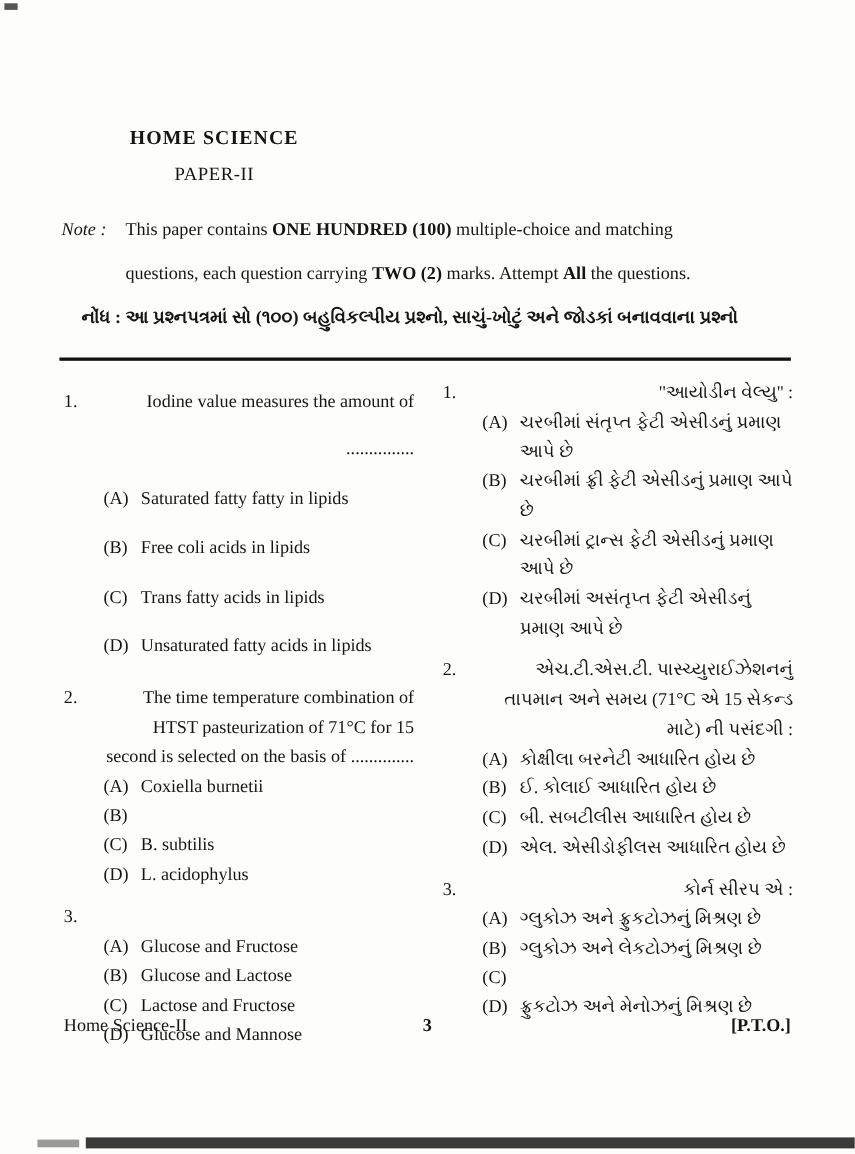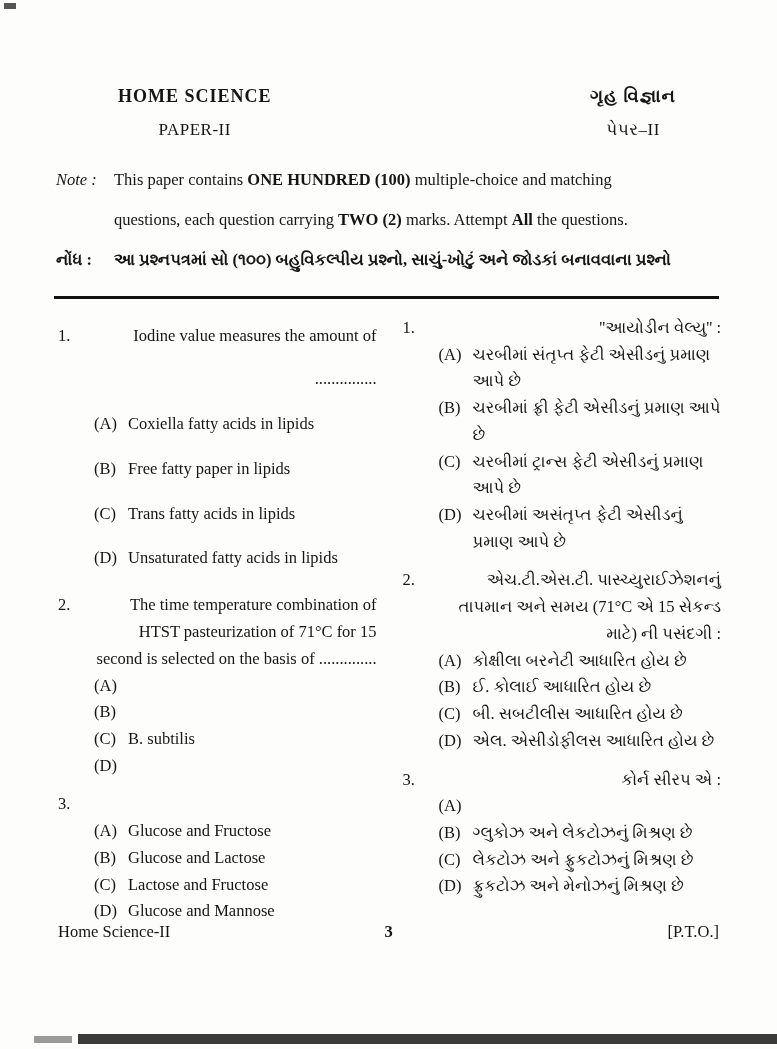--- a/index.html
+++ b/index.html
@@ -10,33 +10,34 @@
     color:#151515;
     position:relative;
     overflow:hidden;
   }
   .page { position:absolute; inset:0; }
 
   
   .header {
     display:flex;
     justify-content:space-between;
-    padding:86px 101px 0 118px;
+    padding:86px 78px 0 118px;
+    margin-top:29px;
   }
   .header .block { text-align:center; }
   .title-line1 { font-weight:bold; font-size:18px; letter-spacing:1px; }
   .title-line2 { font-weight:normal; font-size:17px; margin-top:13px; letter-spacing:0.5px; }
   .gu { font-family:"Liberation Serif","DejaVu Sans",serif; }
 
   
   .notes { margin-top:20px; padding:0 56px; }
   .note { position:relative; padding-left:58px; font-size:16.5px; }
   .note-label { position:absolute; left:0; top:0; line-height:40px; white-space:nowrap; }
   .note-label.en { font-style:italic; }
-  .note-label.gu { font-weight:bold; }
+  .note-label.gu { font-weight:bold;margin-left:18px; }
   .note-line { line-height:40px; }
   .note.gu-note { font-weight:bold; }
   .b { font-weight:bold; }
 
   
   .divider {
     margin:16px 58px 0 54px;
     border-top:3px solid #111;
   }
 
@@ -58,21 +59,21 @@
   .question.spaced .opt { margin-top:2px; }
 
   
   .footer {
     position:absolute;
     top:922px; left:58px; right:58px;
     font-size:16.5px;
   }
   .footer-left  { position:absolute; left:0; top:0; }
   .footer-page  { position:absolute; left:0; right:0; text-align:center; top:0; font-weight:bold; }
-  .footer-right { position:absolute; right:0; top:0; font-weight:normal; }
+  .footer-right { position:absolute; right:0; top:0; font-weight:bold; }
 
   
   .scan-bar-main {
     position:absolute; left:78px; right:0; top:1034px; height:10px;
     background:#3a3a3a;
   }
   .scan-bar-small {
     position:absolute; left:34px; width:38px; top:1036px; height:7px;
     background:#9a9a9a;
   }
@@ -83,24 +84,20 @@
 </style>
 </head>
 <body>
 
 <div class="page">
 
   <div class="header">
     <div class="block">
       <div class="title-line1">HOME  SCIENCE</div>
       <div class="title-line2">PAPER-II</div>
-    </div>
-    <div class="block gu">
-      <div class="title-line1">ગૃહ વિજ્ઞાન</div>
-      <div class="title-line2">પેપર–II</div>
     </div>
   </div>
 
   <div class="notes">
     <div class="note">
       <span class="note-label en">Note :</span>
       <div>
           <div class="note-line"><span>This paper contains </span><span class="b">ONE HUNDRED (100)</span><span> multiple-choice and matching</span></div>
           <div class="note-line"><span>questions, each question carrying </span><span class="b">TWO (2)</span><span> marks. Attempt </span><span class="b">All</span><span> the questions.</span></div>
         </div>
@@ -117,52 +114,54 @@
 
   <div class="questions">
     <div class="q-col" id="questions-left">
         <div class="question spaced">
           <div class="q-head">
             <span class="q-num">1.</span>
             <span class="q-text">Iodine value measures the amount of ...............</span>
           </div>
           <div class="opt">
             <span class="opt-label">(A)</span>
-            <span class="opt-text">Coxiella fatty acids in lipids</span>
-          </div>
-          <div class="opt">
-            <span class="opt-label">(B)</span>
-            <span class="opt-text">Free fatty paper in lipids</span>
+            <span class="opt-text">Saturated fatty fatty in lipids</span>
+          </div>
+          <div class="opt">
+            <span class="opt-label">(B)</span>
+            <span class="opt-text">Free coli acids in lipids</span>
           </div>
           <div class="opt">
             <span class="opt-label">(C)</span>
             <span class="opt-text">Trans fatty acids in lipids</span>
           </div>
           <div class="opt">
             <span class="opt-label">(D)</span>
             <span class="opt-text">Unsaturated fatty acids in lipids</span>
           </div>
         </div>
         <div class="question">
           <div class="q-head">
             <span class="q-num">2.</span>
             <span class="q-text">The time temperature combination of HTST pasteurization of 71°C for 15 second is selected on the basis of ..............</span>
           </div>
           <div class="opt">
             <span class="opt-label">(A)</span>
+            <span class="opt-text">Coxiella burnetii</span>
           </div>
           <div class="opt">
             <span class="opt-label">(B)</span>
           </div>
           <div class="opt">
             <span class="opt-label">(C)</span>
             <span class="opt-text">B. subtilis</span>
           </div>
           <div class="opt">
             <span class="opt-label">(D)</span>
+            <span class="opt-text">L. acidophylus</span>
           </div>
         </div>
         <div class="question">
           <div class="q-head">
             <span class="q-num">3.</span>
           </div>
           <div class="opt">
             <span class="opt-label">(A)</span>
             <span class="opt-text">Glucose and Fructose</span>
           </div>
@@ -225,28 +224,28 @@
             <span class="opt-text">એલ. એસીડોફીલસ આધારિત હોય છે</span>
           </div>
         </div>
         <div class="question">
           <div class="q-head">
             <span class="q-num">3.</span>
             <span class="q-text">કોર્ન સીરપ એ :</span>
           </div>
           <div class="opt">
             <span class="opt-label">(A)</span>
+            <span class="opt-text">ગ્લુકોઝ અને ફ્રુકટોઝનું મિશ્રણ છે</span>
           </div>
           <div class="opt">
             <span class="opt-label">(B)</span>
             <span class="opt-text">ગ્લુકોઝ અને લેકટોઝનું મિશ્રણ છે</span>
           </div>
           <div class="opt">
             <span class="opt-label">(C)</span>
-            <span class="opt-text">લેકટોઝ અને ફ્રુકટોઝનું મિશ્રણ છે</span>
           </div>
           <div class="opt">
             <span class="opt-label">(D)</span>
             <span class="opt-text">ફ્રુકટોઝ અને મેનોઝનું મિશ્રણ છે</span>
           </div>
         </div>
       </div>
   </div>
 
   <div class="footer">

